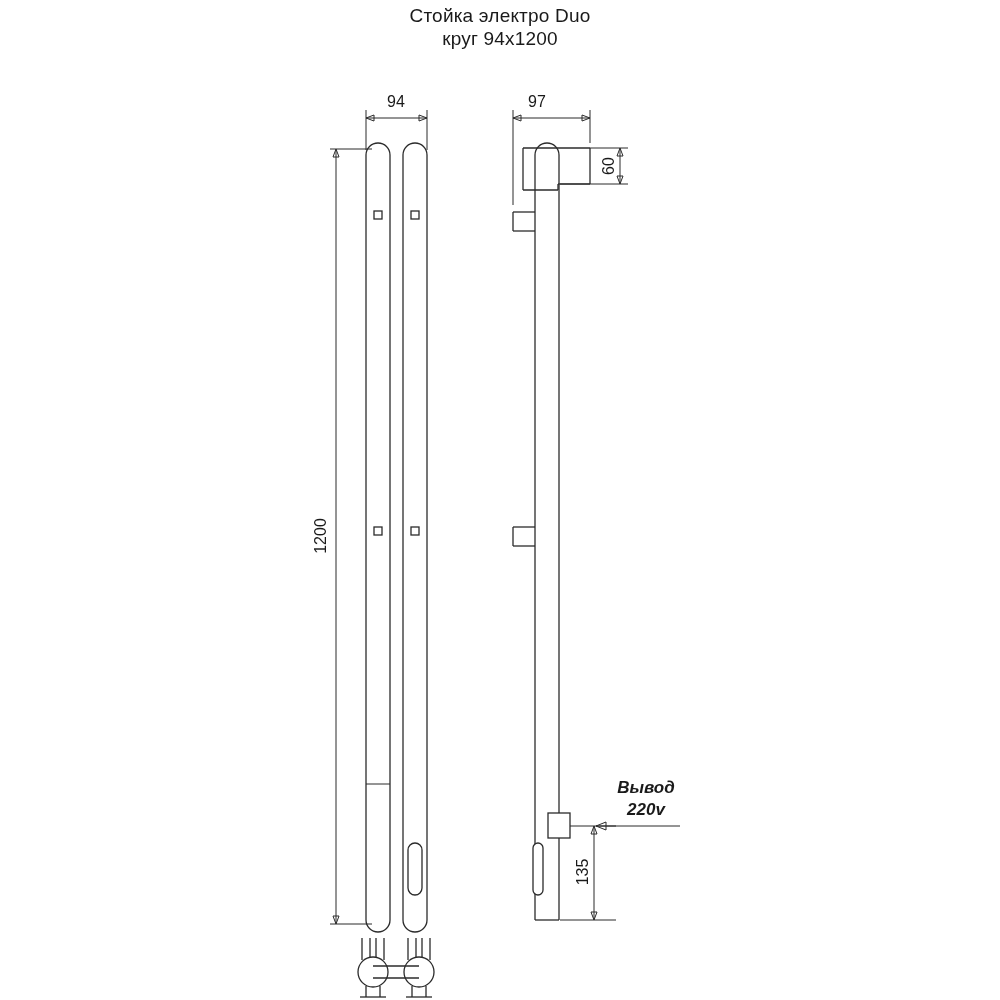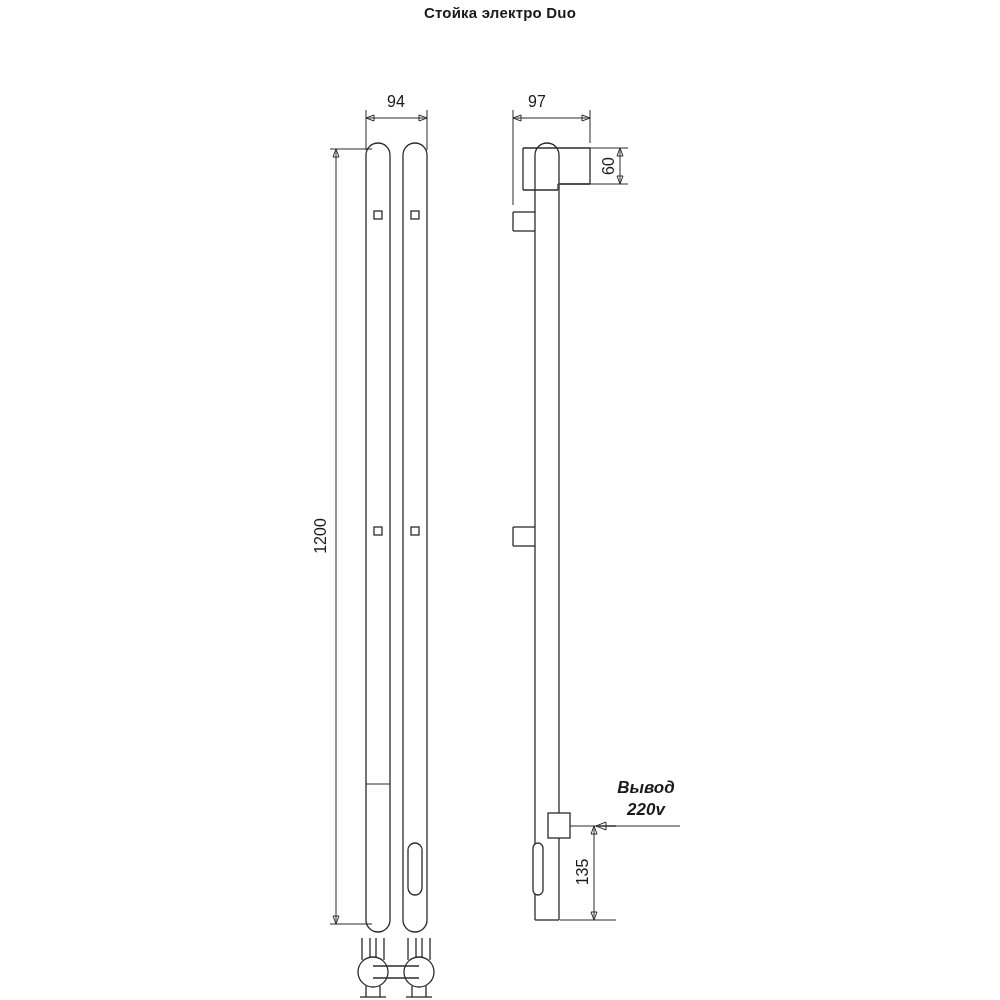--- a/index.html
+++ b/index.html
@@ -22,22 +22,22 @@
   }
   .title-block {
     position: absolute;
     top: 4px;
     left: 0;
     width: 1000px;
     text-align: center;
     line-height: 1.22;
   }
   .title-line {
-    font-size: 15px;
-    font-weight: bold;
+    font-size: 19px;
+    font-weight: normal;
     letter-spacing: 0.2px;
   }
   svg.drawing {
     position: absolute;
     top: 0;
     left: 0;
     width: 1000px;
     height: 1000px;
   }
   .lbl {
@@ -68,20 +68,21 @@
     stroke-width: 1.3;
   }
 </style>
 </head>
 <body>
 
 <div id="page">
 
   <div class="title-block">
     <div class="title-line">Стойка электро Duo</div>
+    <div class="title-line">круг 94х1200</div>
   </div>
 
   <svg class="drawing" viewBox="0 0 1000 1000">
 
     <g>
 
       <g>
         <path class="ln" d="M366 155 L366 920"></path>
         <path class="ln" d="M390 155 L390 920"></path>
         <path class="ln" d="M366 155 A12 12 0 0 1 390 155"></path>

